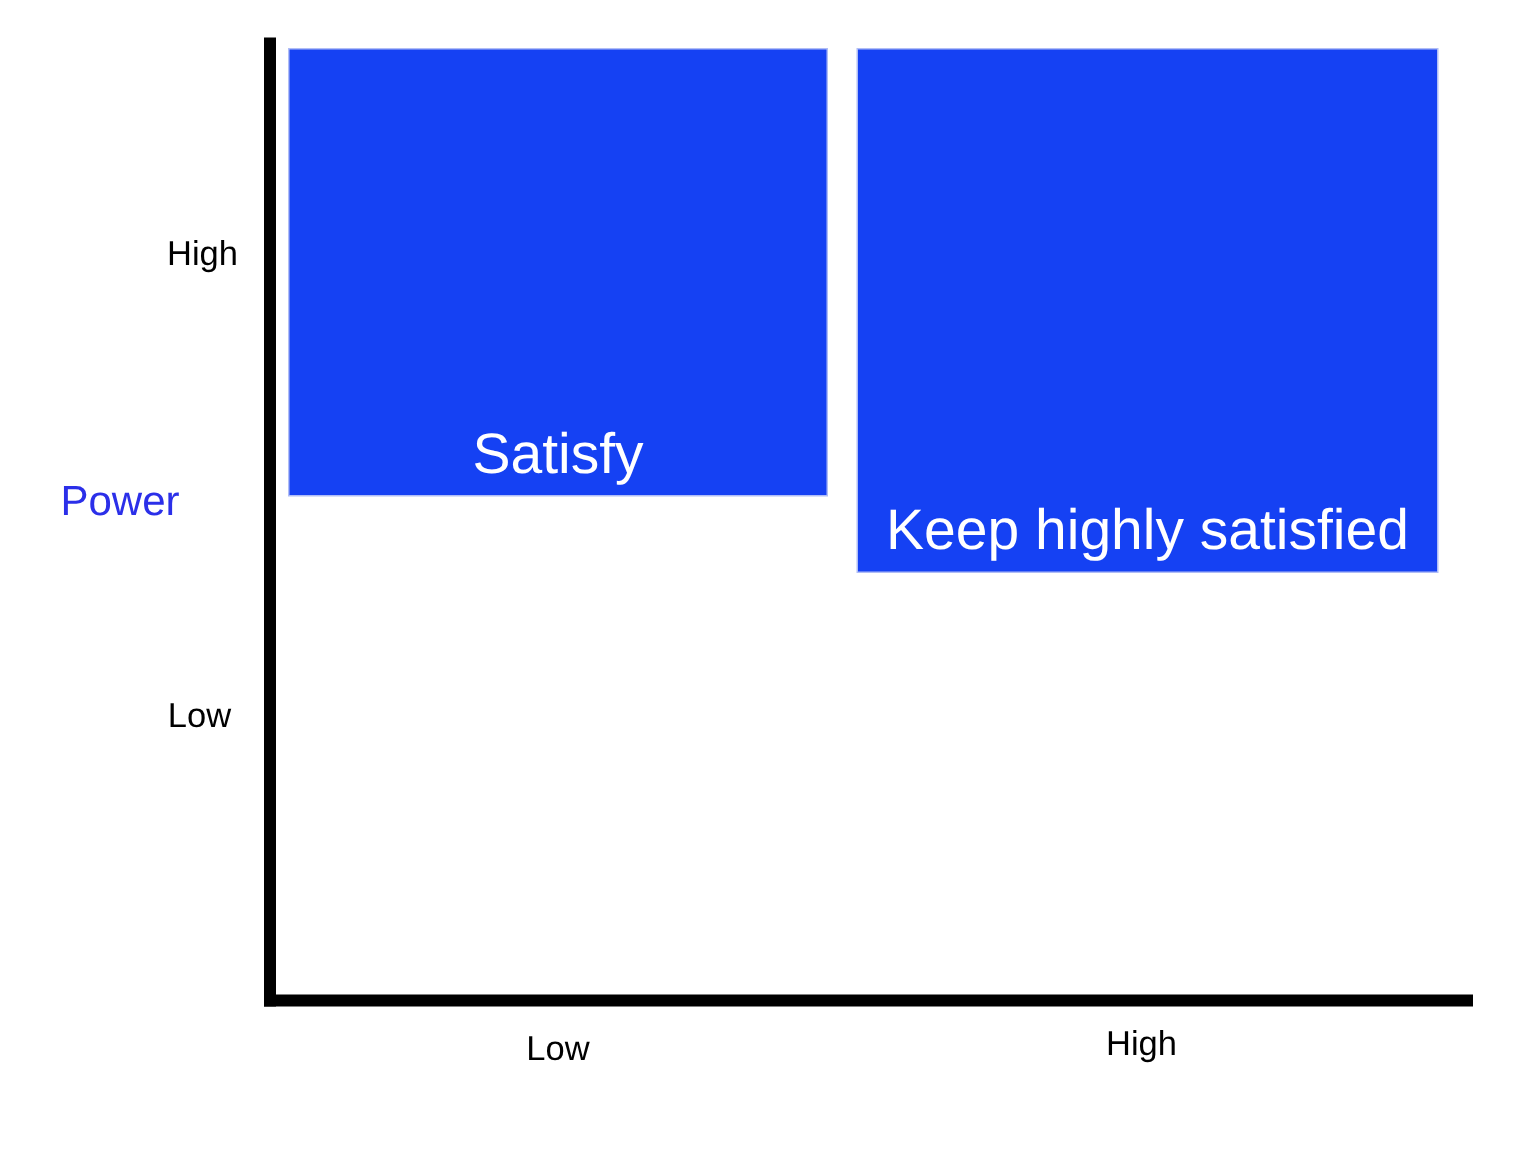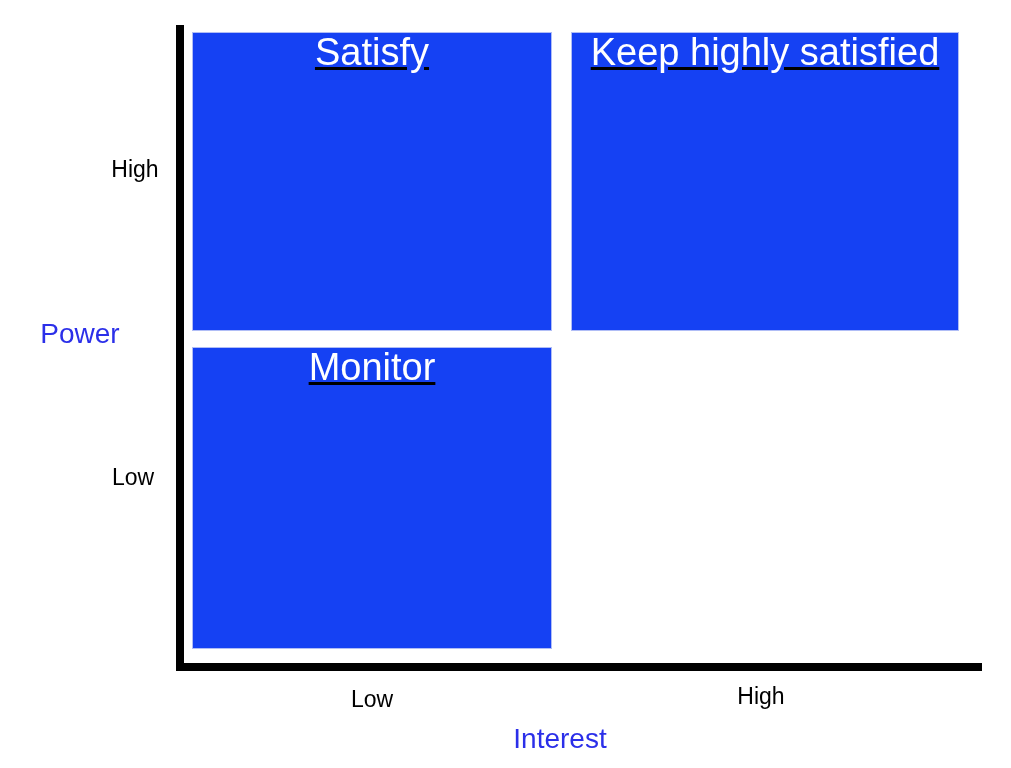--- a/index.html
+++ b/index.html
@@ -32,26 +32,25 @@
     left: 176px;
     top: 663px;
     width: 806px;
     height: 8px;
   }
   .quad {
     position: absolute;
     background: var(--quadrant-fill, #1541F3);
     box-shadow: 0 0 0 1px rgba(162, 178, 245, 0.85);
     display: flex;
-    align-items: flex-start;
+    align-items: flex-end;
     justify-content: center;
-    text-decoration: underline;
   }
   .q-tl { left: 193px; top: 33px;  width: 358px; height: 297px; }
-  .q-tr { left: 572px; top: 33px;  width: 386px; height: 297px; }
+  .q-tr { left: 572px; top: 33px;  width: 386px; height: 348px; }
   .q-bl { left: 193px; top: 348px; width: 358px; height: 300px; }
   .q-br { left: 572px; top: 348px; width: 386px; height: 300px; }
   .quad-label {
     color: var(--quadrant-text, #ffffff);
     font-size: 38px;
     line-height: 1;
     white-space: nowrap;
     margin-bottom: 8px;
   }
   .tick {
@@ -86,26 +85,22 @@
   <div class="axis x-axis"></div>
 
   <div class="quad q-tl">
     <span class="quad-label">Satisfy</span>
   </div>
 
   <div class="quad q-tr">
     <span class="quad-label">Keep highly satisfied</span>
   </div>
 
-  <div class="quad q-bl">
-    <span class="quad-label">Monitor</span>
-  </div>
 
 
   <div class="tick tick-y-high">High</div>
   <div class="tick tick-y-low">Low</div>
   <div class="axis-title y-title">Power</div>
 
   <div class="tick tick-x-low">Low</div>
   <div class="tick tick-x-high">High</div>
-  <div class="axis-title x-title">Interest</div>
 
 </div>
 
 </body></html>

